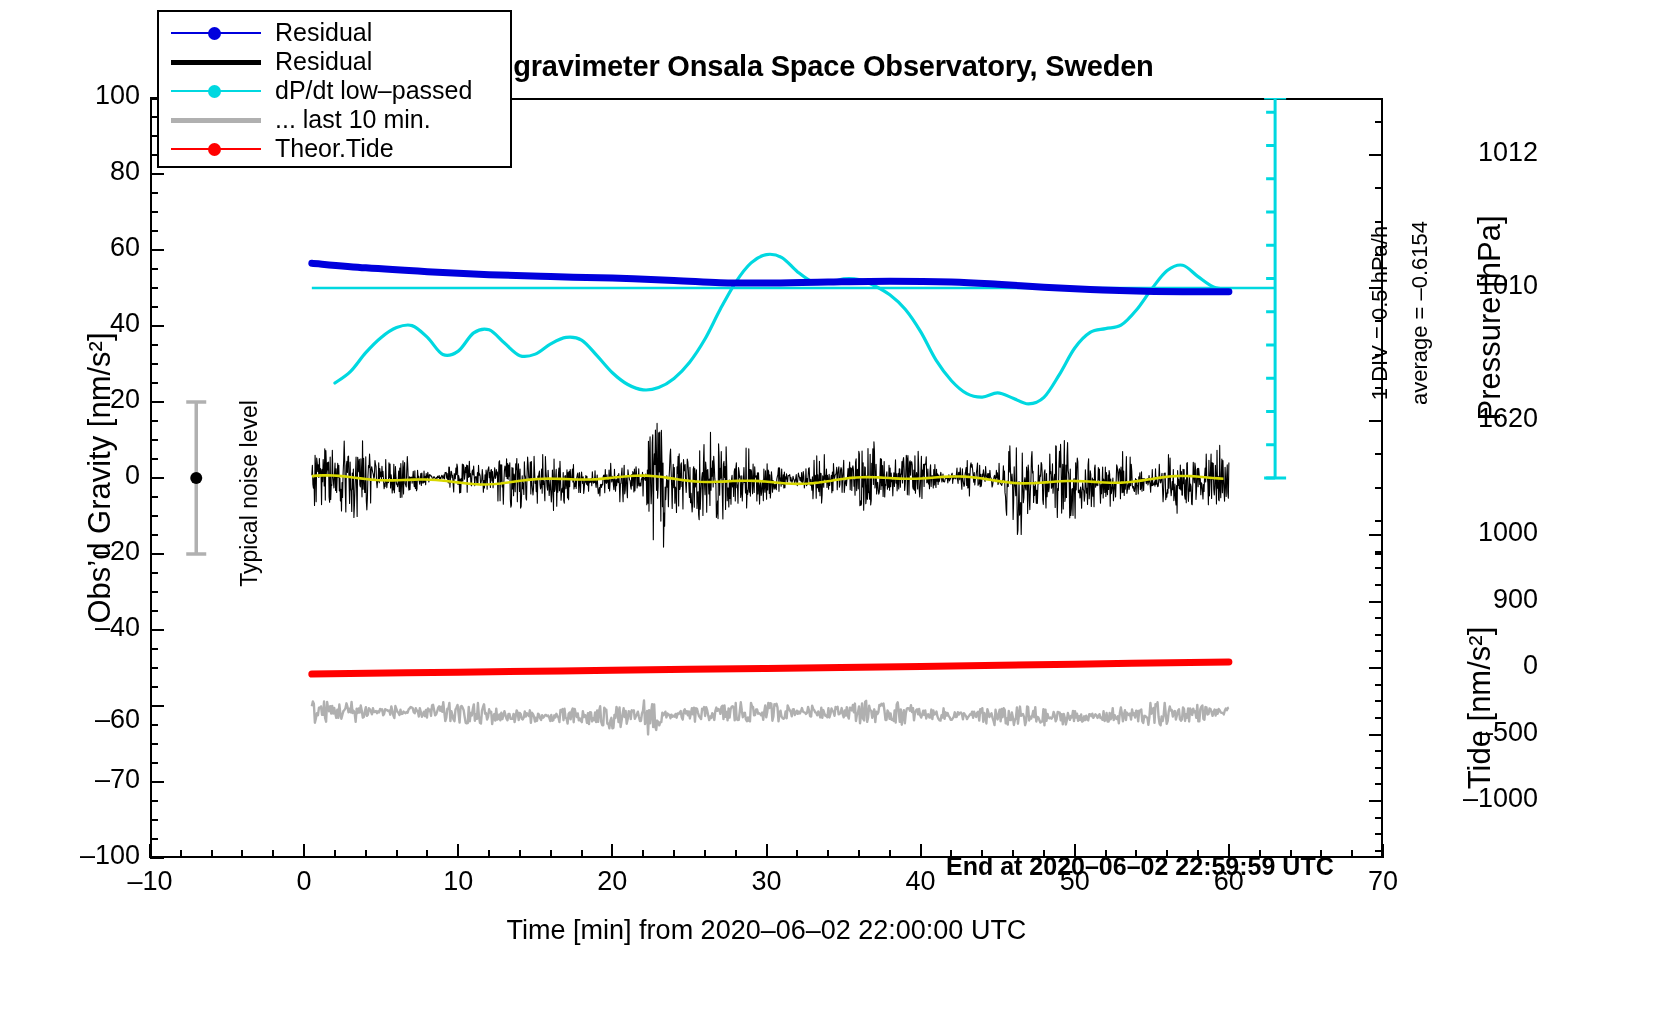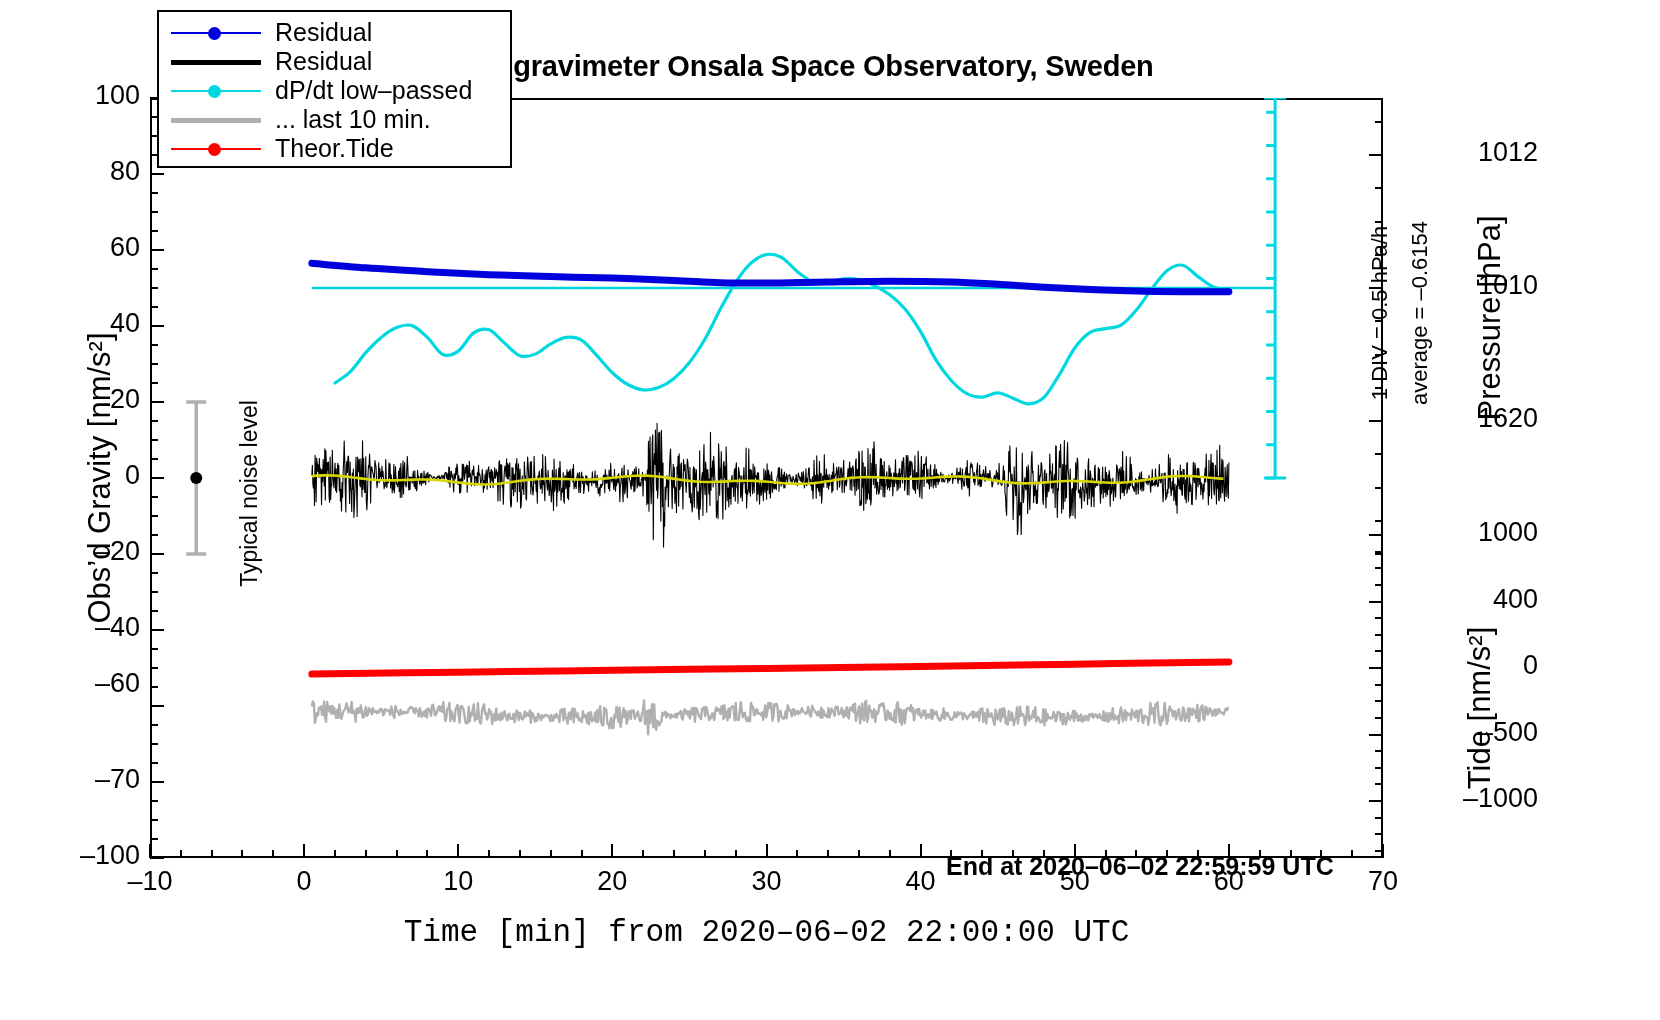--- a/index.html
+++ b/index.html
@@ -27,22 +27,21 @@
     transform:rotate(-90deg);transform-origin:center center;
     font-size:31px;
   }
   #ylabel-right-tide{
     position:absolute;left:1290px;top:690px;width:380px;text-align:center;
     transform:rotate(-90deg);transform-origin:center center;
     font-size:31px;
   }
   #xlabel{
     position:absolute;left:150px;top:915px;width:1233px;text-align:center;
-    font-size:31px;
-    font-family:Liberation Mono, monospace;
+    font-size:27px;
   }
 
   
   .ytick-l{position:absolute;right:1516px;text-align:right;font-size:27px;width:120px;}
   .xtick{position:absolute;top:866px;text-align:center;font-size:27px;width:120px;}
   .ytick-r{position:absolute;left:1398px;text-align:right;font-size:27px;width:140px;}
 
   
   .tk{position:absolute;background:#000;}
 
@@ -183,21 +182,21 @@
       <div class="ytick-l" style="top: 308px; right: 1520px;">40</div>
       <div class="tk" style="left: 150px; top: 401px; width: 14px; height: 2px;"></div>
       <div class="ytick-l" style="top: 384px; right: 1520px;">20</div>
       <div class="tk" style="left: 150px; top: 477px; width: 14px; height: 2px;"></div>
       <div class="ytick-l" style="top: 460px; right: 1520px;">0</div>
       <div class="tk" style="left: 150px; top: 553px; width: 14px; height: 2px;"></div>
       <div class="ytick-l" style="top: 536px; right: 1520px;">–20</div>
       <div class="tk" style="left: 150px; top: 629px; width: 14px; height: 2px;"></div>
       <div class="ytick-l" style="top: 612px; right: 1520px;">–40</div>
       <div class="tk" style="left: 150px; top: 705px; width: 14px; height: 2px;"></div>
-      <div class="ytick-l" style="top: 668px; right: 1520px;">–60</div>
+      <div class="ytick-l" style="top: 704px; right: 1520px;">–60</div>
       <div class="tk" style="left: 150px; top: 781px; width: 14px; height: 2px;"></div>
       <div class="ytick-l" style="top: 764px; right: 1520px;">–70</div>
       <div class="tk" style="left: 150px; top: 857px; width: 14px; height: 2px;"></div>
       <div class="ytick-l" style="top: 840px; right: 1520px;">–100</div>
       <div class="tk" style="left: 150px; top: 838px; width: 8px; height: 2px;"></div>
       <div class="tk" style="left: 150px; top: 819px; width: 8px; height: 2px;"></div>
       <div class="tk" style="left: 150px; top: 800px; width: 8px; height: 2px;"></div>
       <div class="tk" style="left: 150px; top: 762px; width: 8px; height: 2px;"></div>
       <div class="tk" style="left: 150px; top: 743px; width: 8px; height: 2px;"></div>
       <div class="tk" style="left: 150px; top: 724px; width: 8px; height: 2px;"></div>
@@ -238,21 +237,21 @@
       <div class="tk" style="left: 1375px; top: 386.75px; width: 8px; height: 2px;"></div>
       <div class="tk" style="left: 1375px; top: 353.5px; width: 8px; height: 2px;"></div>
       <div class="tk" style="left: 1375px; top: 320.25px; width: 8px; height: 2px;"></div>
       <div class="tk" style="left: 1375px; top: 253.75px; width: 8px; height: 2px;"></div>
       <div class="tk" style="left: 1375px; top: 220.5px; width: 8px; height: 2px;"></div>
       <div class="tk" style="left: 1375px; top: 187.25px; width: 8px; height: 2px;"></div>
       <div class="tk" style="left: 1375px; top: 120.75px; width: 8px; height: 2px;"></div>
       <div class="tk" style="left: 1369px; top: 534px; width: 14px; height: 2px;"></div>
       <div class="ytick-r" style="left: 1398px; top: 517px;">1000</div>
       <div class="tk" style="left: 1369px; top: 600.5px; width: 14px; height: 2px;"></div>
-      <div class="ytick-r" style="left: 1398px; top: 583.5px;">400</div>
+      <div class="ytick-r" style="left: 1398px; top: 583.5px;">900</div>
       <div class="tk" style="left: 1369px; top: 667px; width: 14px; height: 2px;"></div>
       <div class="ytick-r" style="left: 1398px; top: 650px;">0</div>
       <div class="tk" style="left: 1369px; top: 733.5px; width: 14px; height: 2px;"></div>
       <div class="ytick-r" style="left: 1398px; top: 716.5px;">–500</div>
       <div class="tk" style="left: 1369px; top: 800px; width: 14px; height: 2px;"></div>
       <div class="ytick-r" style="left: 1398px; top: 783px;">–1000</div>
       <div class="tk" style="left: 1375px; top: 849.875px; width: 8px; height: 2px;"></div>
       <div class="tk" style="left: 1375px; top: 833.25px; width: 8px; height: 2px;"></div>
       <div class="tk" style="left: 1375px; top: 816.625px; width: 8px; height: 2px;"></div>
       <div class="tk" style="left: 1375px; top: 783.375px; width: 8px; height: 2px;"></div>

